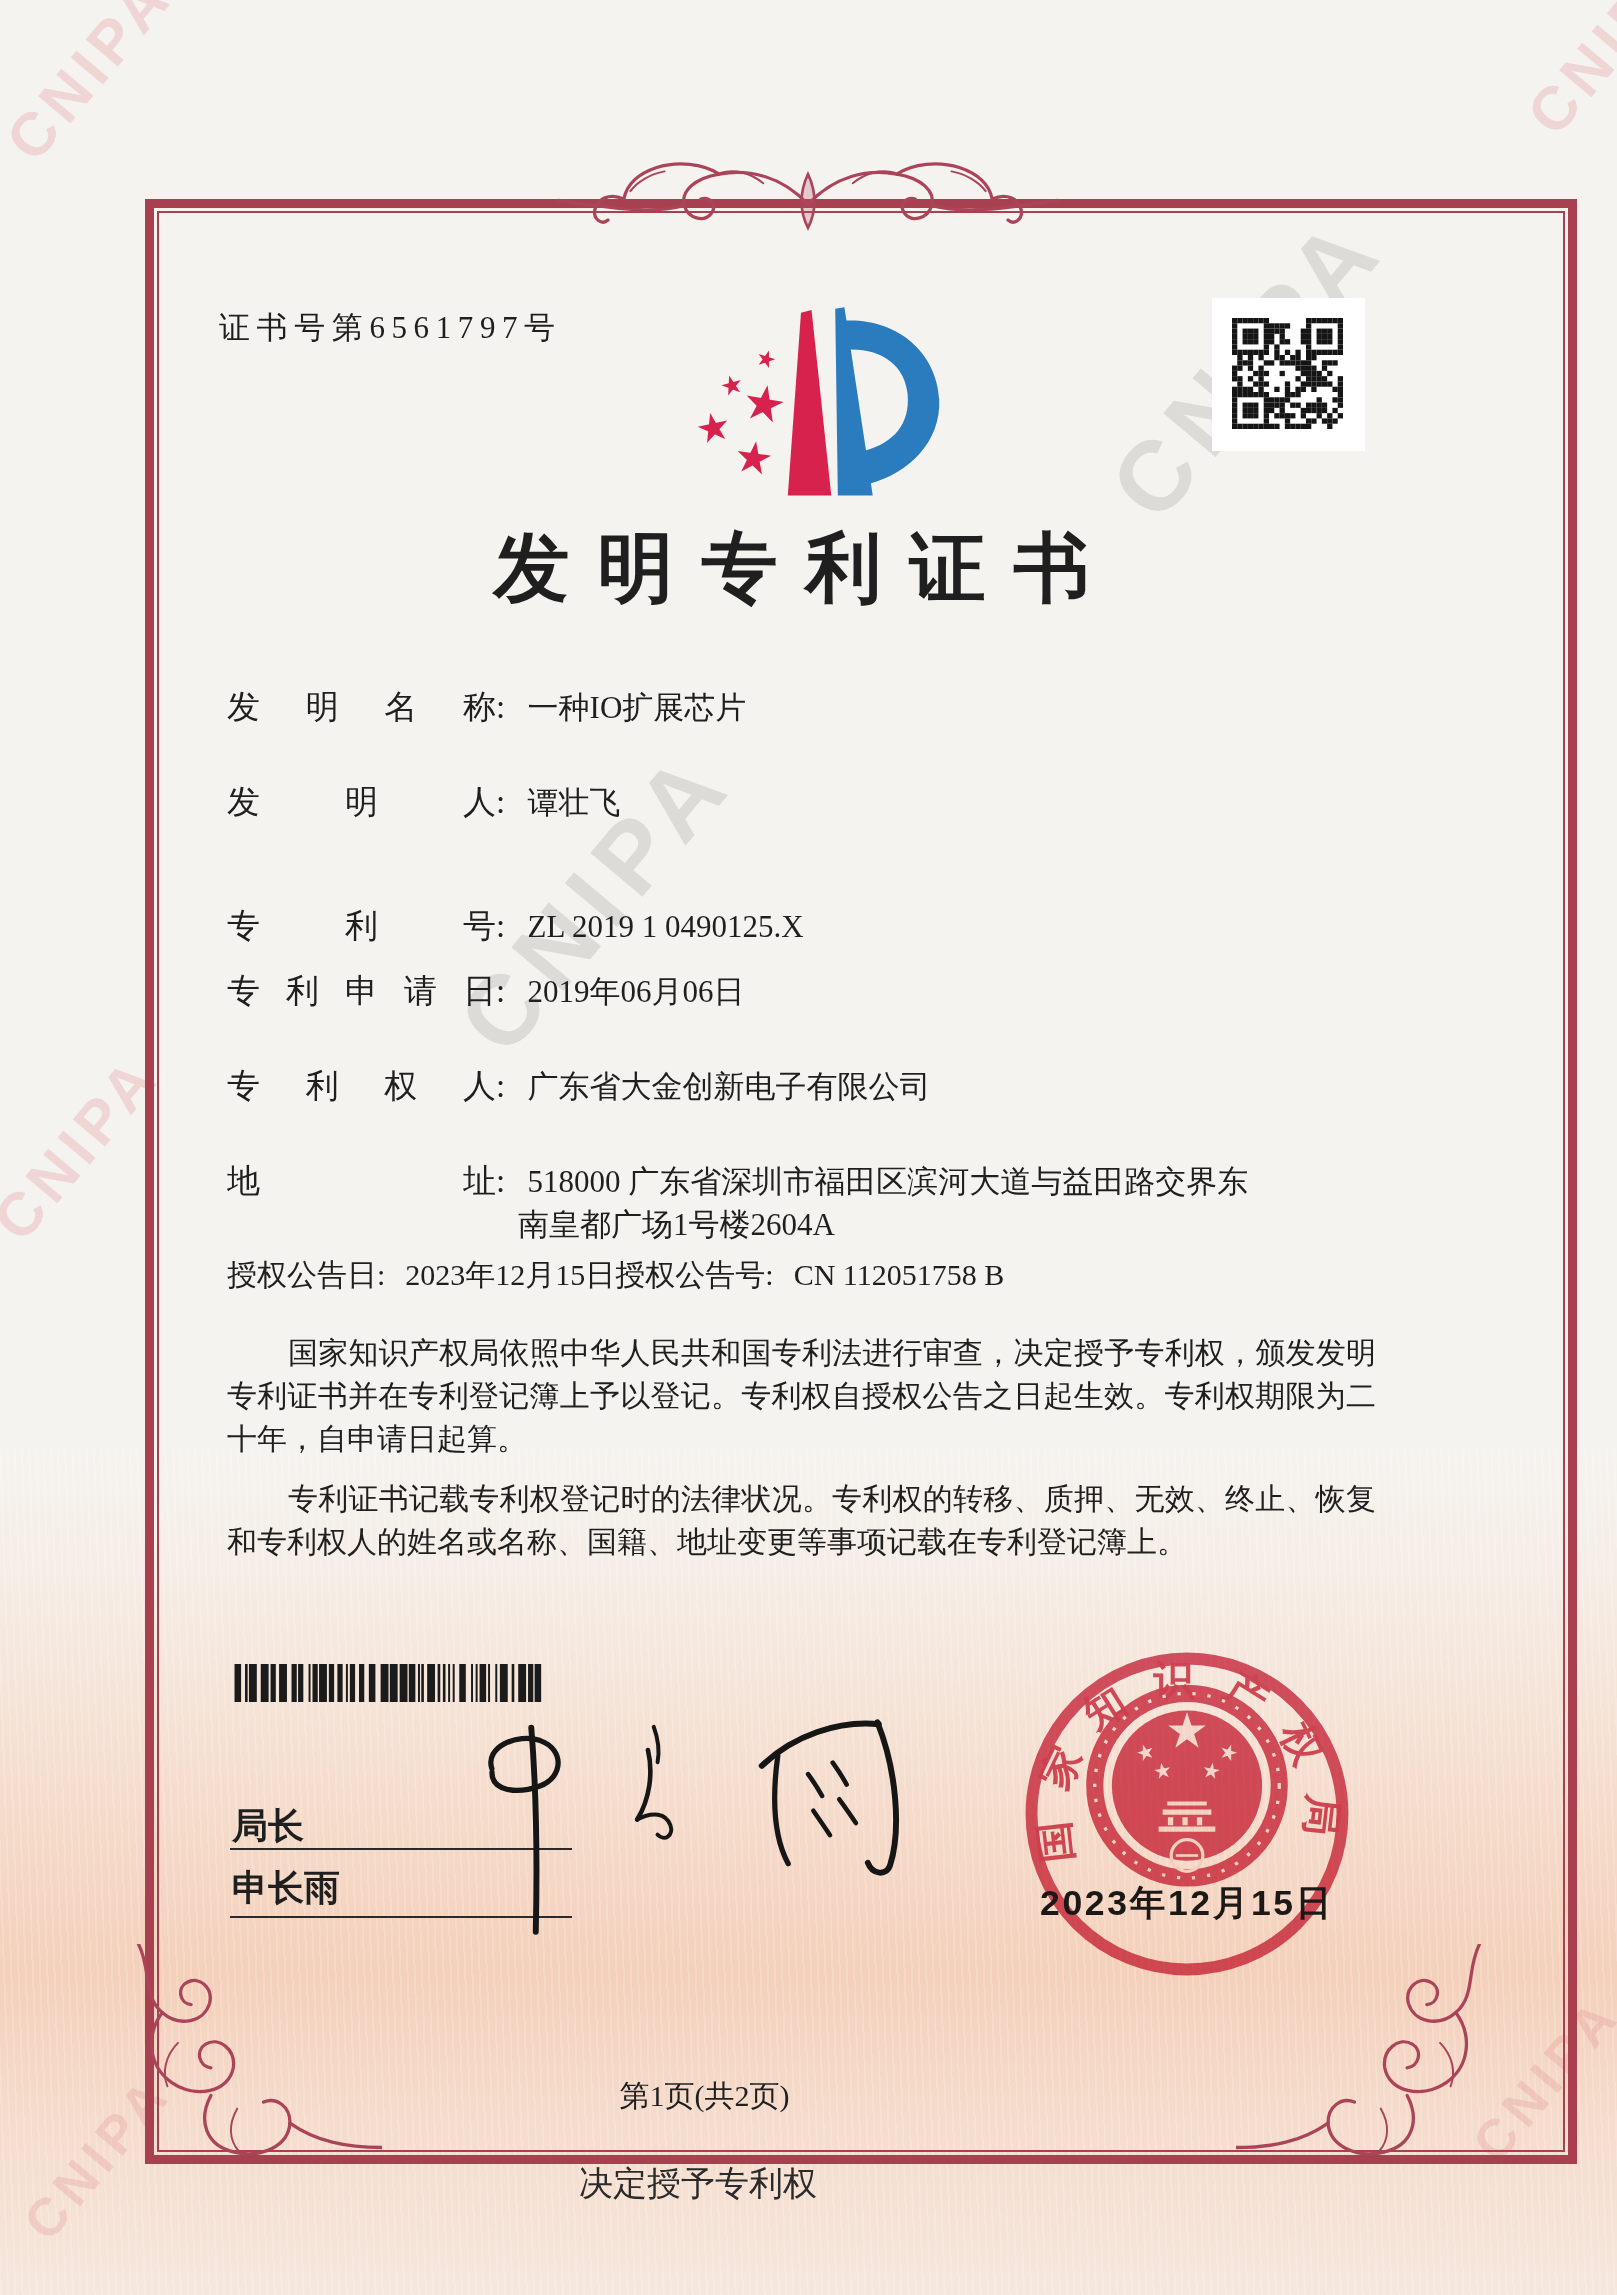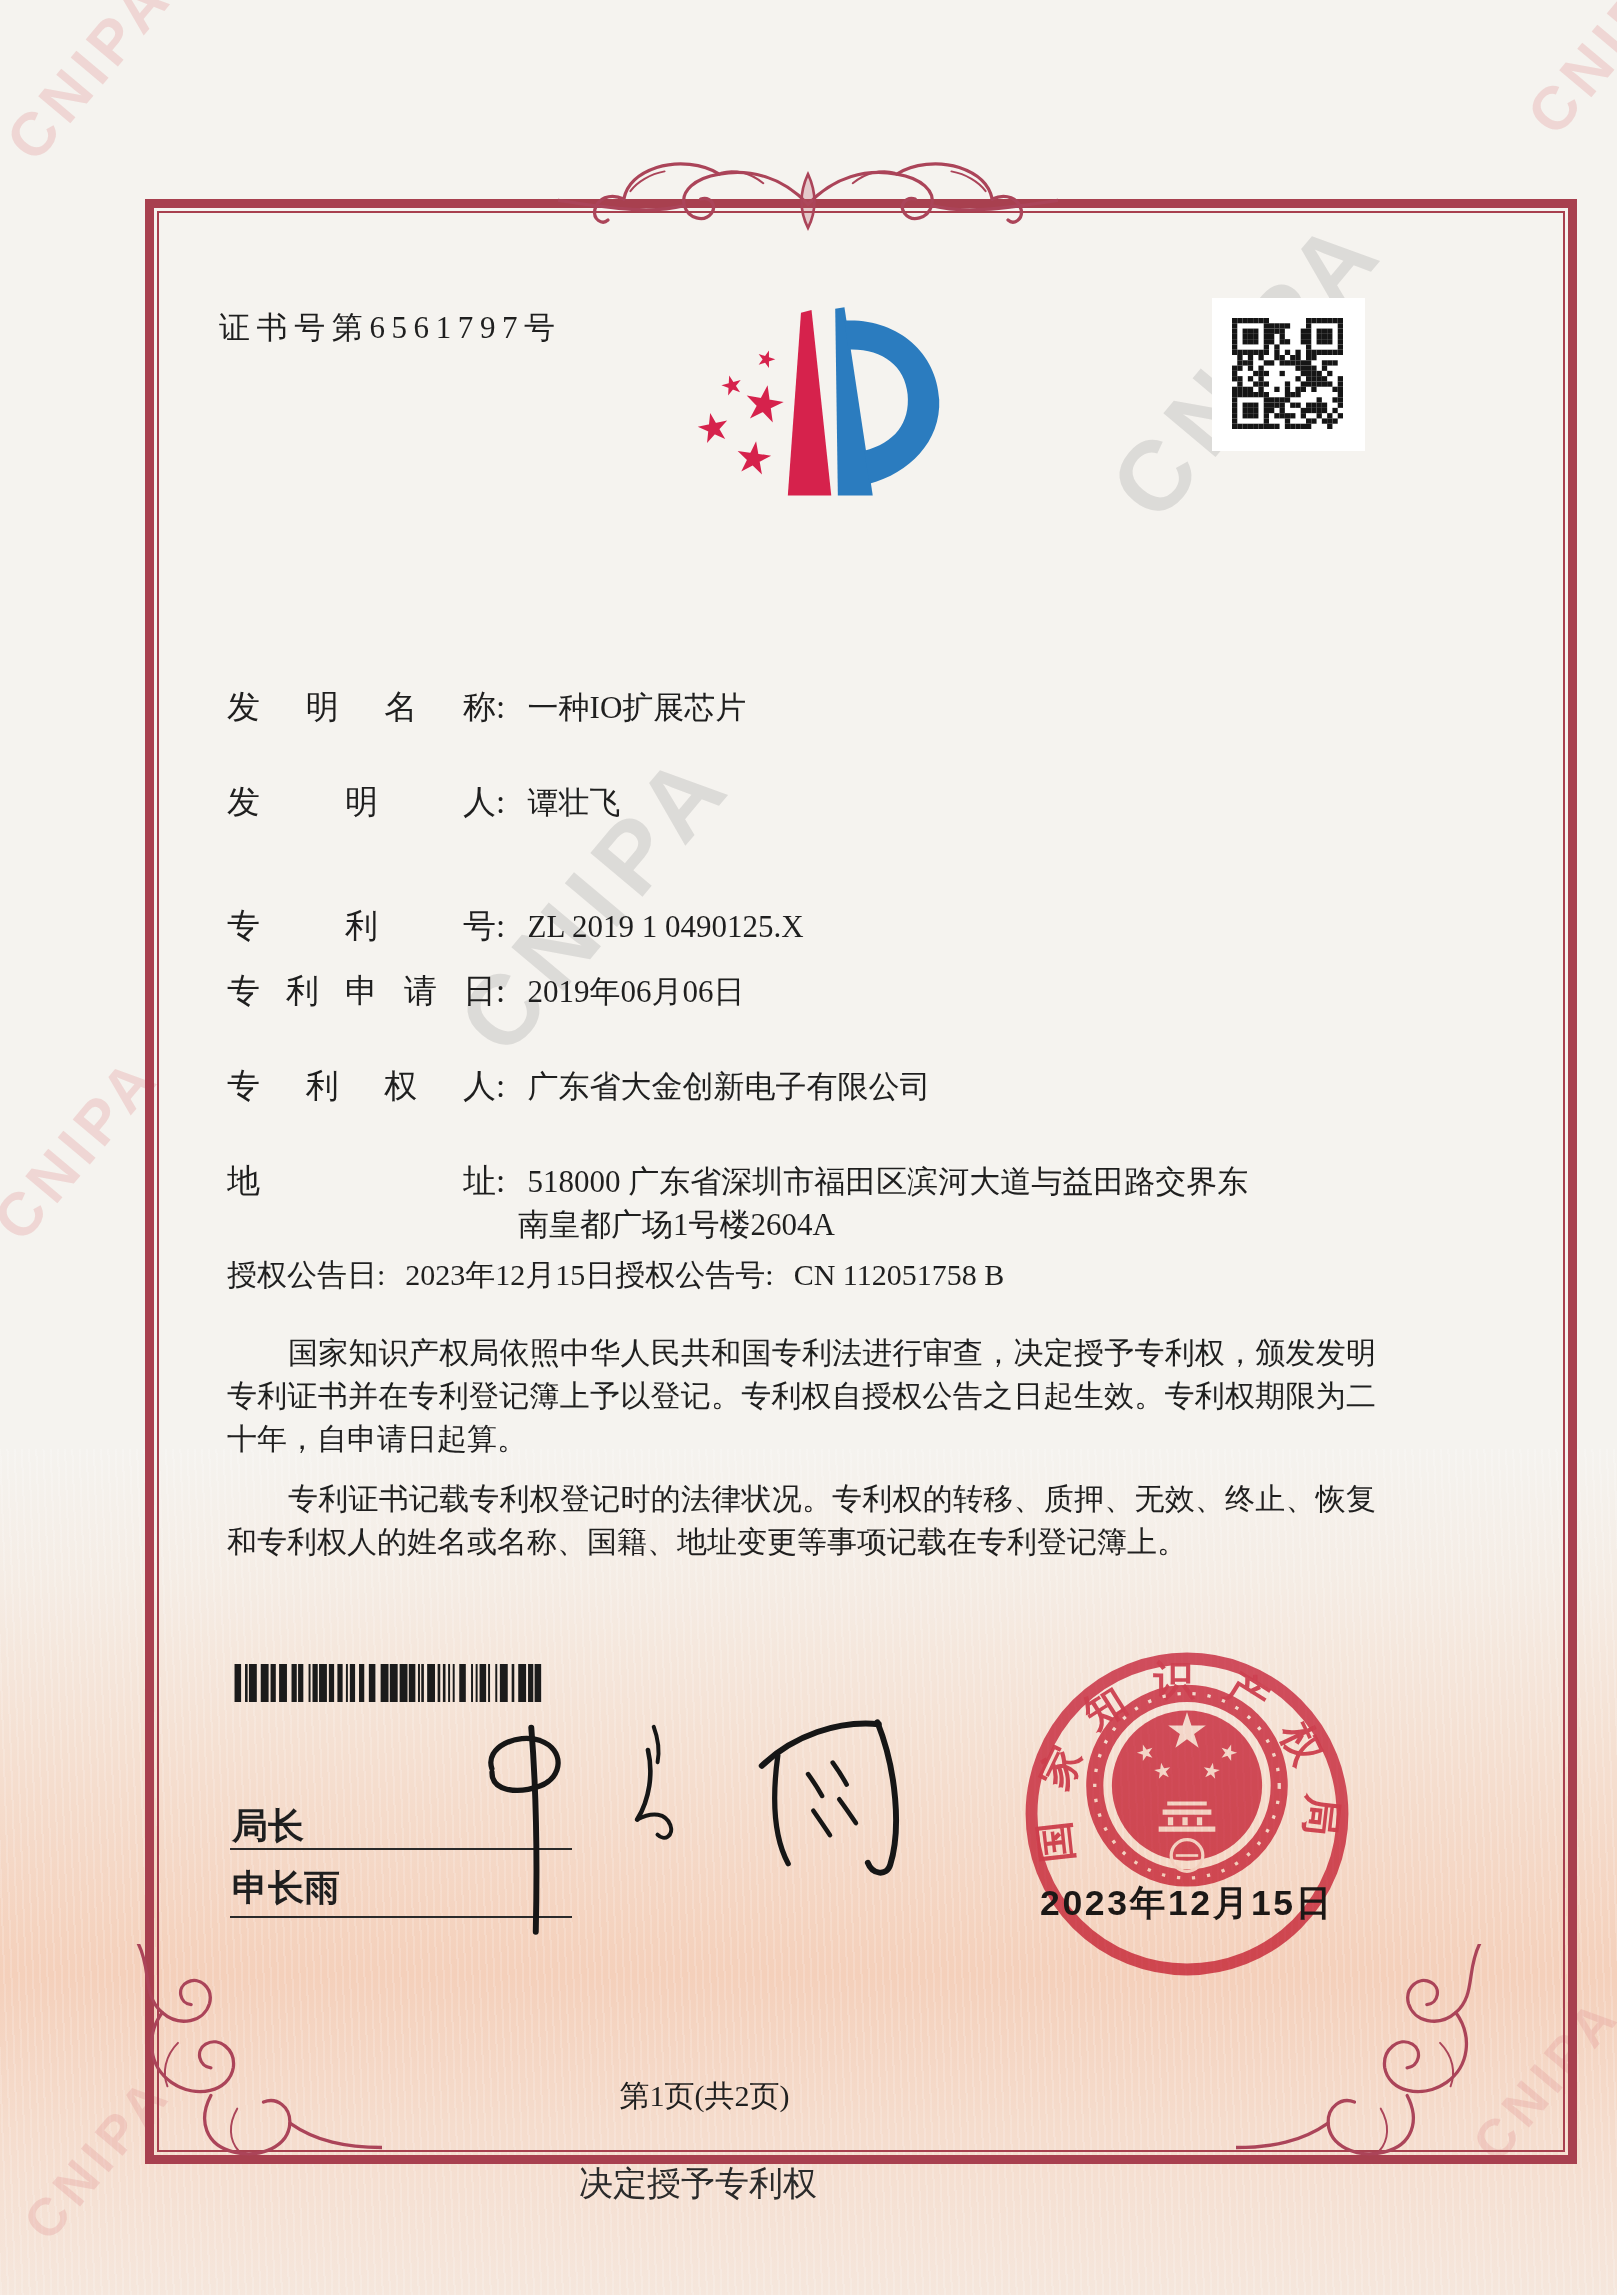--- a/index.html
+++ b/index.html
@@ -384,20 +384,23 @@
         <rect x="64" y="160" width="8" height="8" fill="#151515"></rect>
         <rect x="80" y="160" width="8" height="8" fill="#151515"></rect>
         <rect x="88" y="160" width="8" height="8" fill="#151515"></rect>
         <rect x="96" y="160" width="8" height="8" fill="#151515"></rect>
         <rect x="104" y="160" width="8" height="8" fill="#151515"></rect>
         <rect x="112" y="160" width="8" height="8" fill="#151515"></rect>
         <rect x="144" y="160" width="8" height="8" fill="#151515"></rect>
       </svg>
   </div>
 
+  <div class="title">
+    <span>发明专利证书</span>
+  </div>
 
   <div class="row r1">
     <span class="flabel">发明名称</span><span class="fcolon">:</span><span class="fvalue">一种IO扩展芯片</span>
   </div>
   <div class="row r2">
     <span class="flabel">发明人</span><span class="fcolon">:</span><span class="fvalue">谭壮飞</span>
   </div>
   <div class="row r3">
     <span class="flabel">专利号</span><span class="fcolon">:</span><span class="fvalue">ZL 2019 1 0490125.X</span>
   </div>

